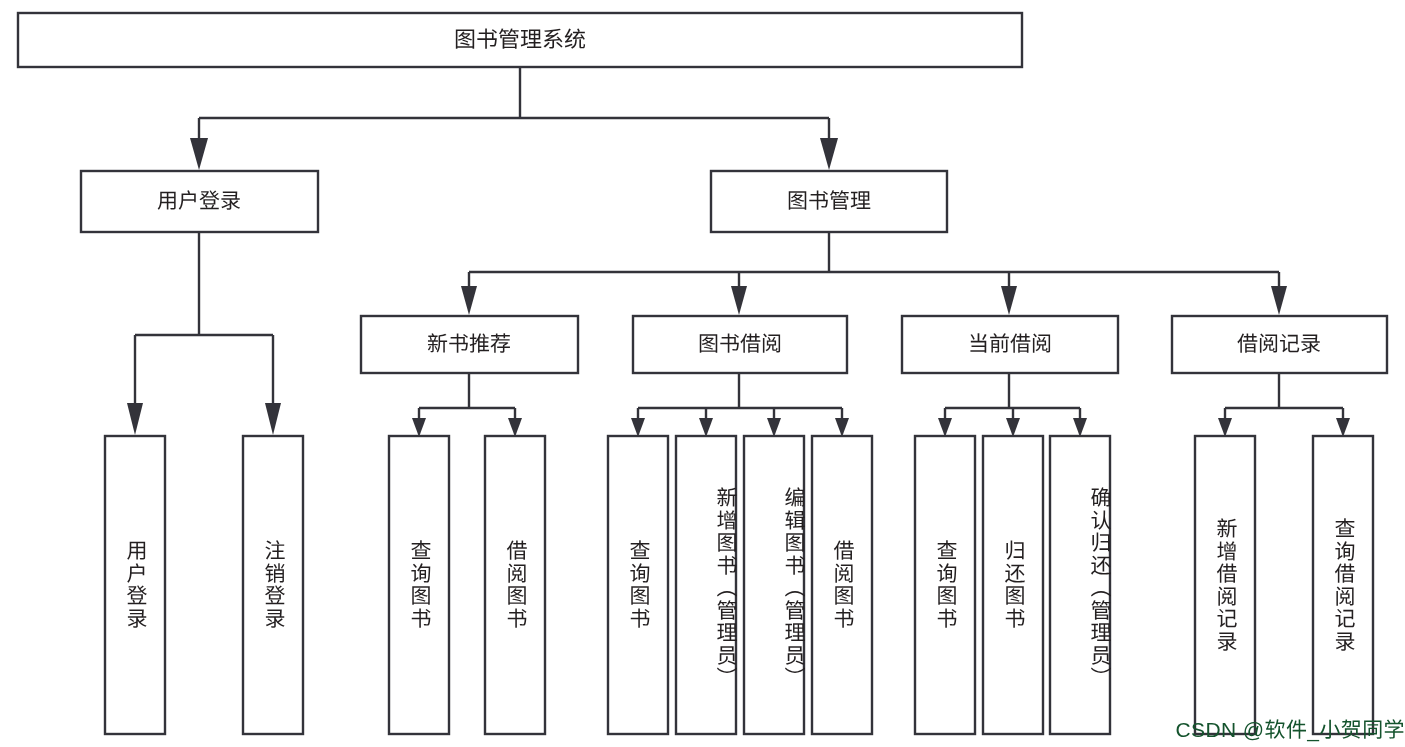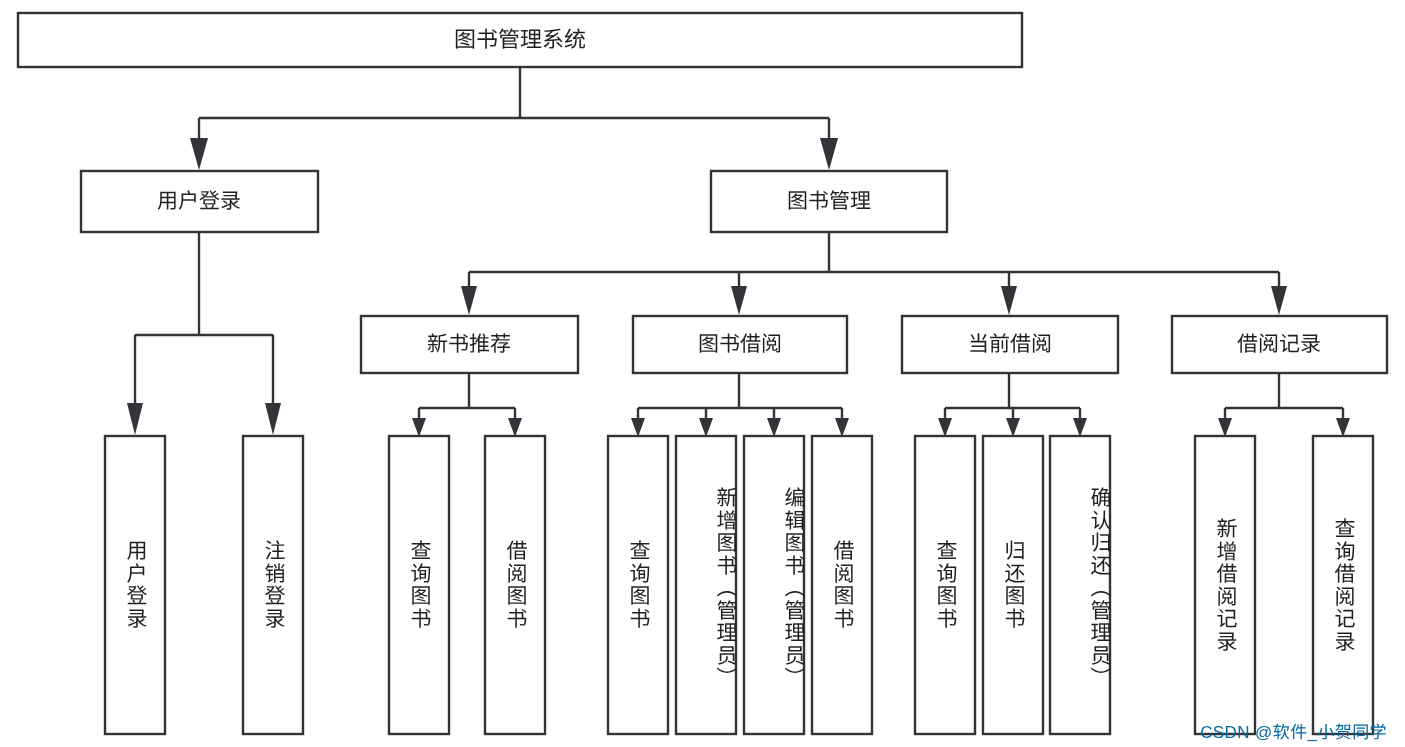--- a/index.html
+++ b/index.html
@@ -67,25 +67,25 @@
     align-items: flex-start;
     justify-content: center;
     pointer-events: none;
     white-space: nowrap;
   }
   .leaf-label.centered {
     align-items: center;
   }
   .watermark {
     position: absolute;
-    right: 18px;
+    right: 0;
     bottom: 4px;
     font-family: "Liberation Sans", "DejaVu Sans", sans-serif;
-    font-size: 17px;
-    color: #0369a1;
+    font-size: 21px;
+    color: #14532d;
     letter-spacing: 0.4px;
     user-select: none;
     white-space: nowrap;
   }
 </style>
 </head>
 <body>
 
 <div id="diagram-root">
 

